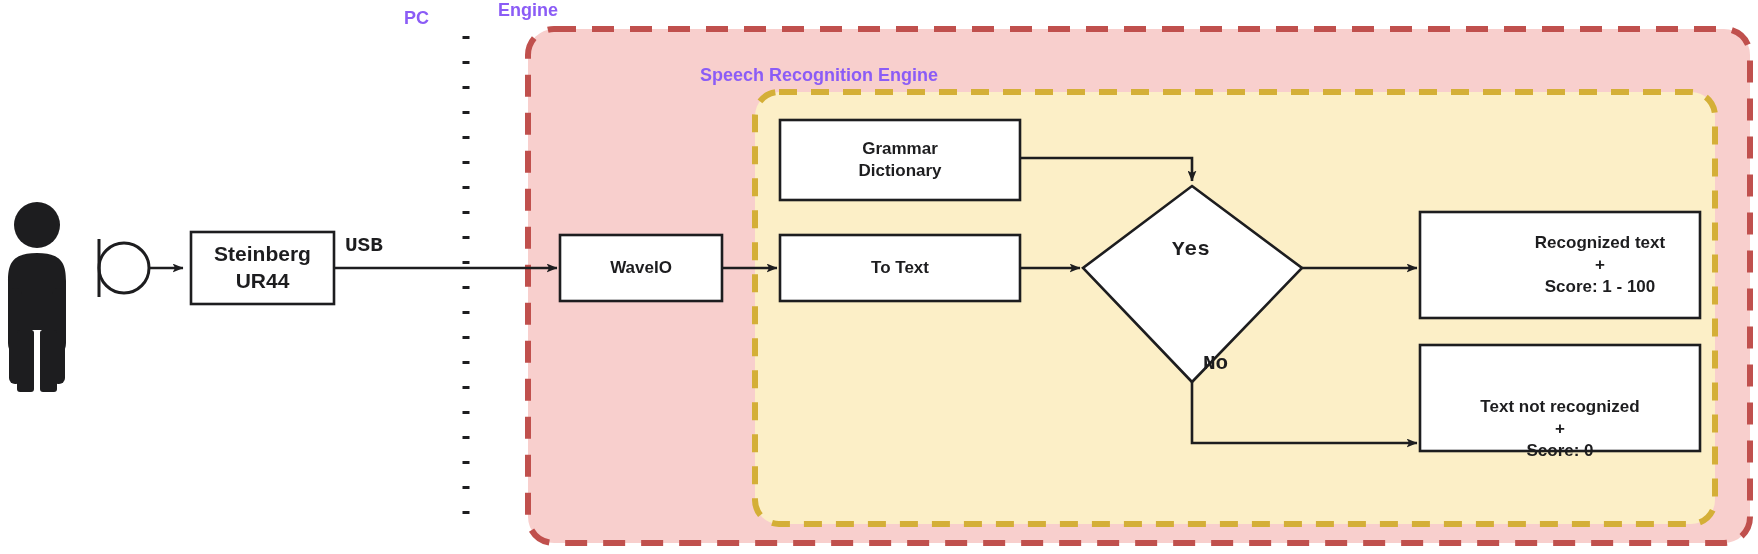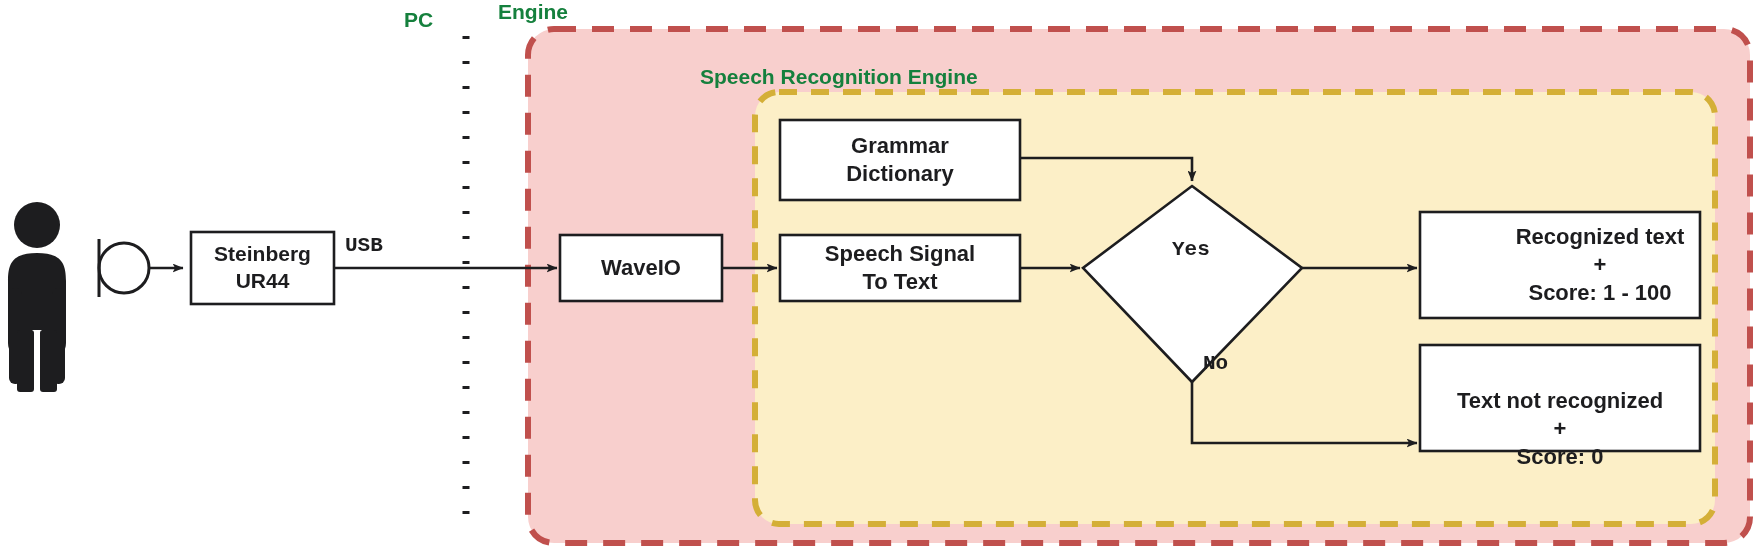--- a/index.html
+++ b/index.html
@@ -10,22 +10,22 @@
   #stage{position:absolute;left:0;top:0;width:1758px;height:554px;}
   svg#canvas{position:absolute;left:0;top:0;width:1758px;height:554px;}
 
   .node-label{
     position:absolute;display:flex;flex-direction:column;
     align-items:center;justify-content:center;
     font-weight:bold;color:#1d1d1f;line-height:1.28;
     text-align:center;pointer-events:none;
   }
   .lbl-sm{font-size:21px;}
-  .lbl-md{font-size:22px;}
-  .lbl-grp{font-size:21px;font-weight:bold;color:#15803d;position:absolute;white-space:nowrap;}
+  .lbl-md{font-size:17px;}
+  .lbl-grp{font-size:18px;font-weight:bold;color:#8b5cf6;position:absolute;white-space:nowrap;}
   .lbl-edge{font-size:21px;font-weight:bold;color:#1d1d1f;position:absolute;white-space:nowrap;font-family:Liberation Mono, monospace;}
 </style>
 </head>
 <body>
 
 <div id="stage">
 
   <svg id="canvas" viewBox="0 0 1758 554">
     <defs>
       <marker id="arrow" markerWidth="11" markerHeight="9" refX="10.5" refY="4.5" orient="auto" markerUnits="userSpaceOnUse">
@@ -106,21 +106,20 @@
   <div class="node-label lbl-md" style="left:560px;top:235px;width:162px;height:66px;">
     <span>WaveIO</span>
   </div>
 
   <div class="node-label lbl-md" style="left:780px;top:120px;width:240px;height:80px;">
     <span>Grammar</span>
     <span>Dictionary</span>
   </div>
 
   <div class="node-label lbl-md" style="left:780px;top:235px;width:240px;height:66px;">
-    <span>Speech Signal</span>
     <span>To Text</span>
   </div>
 
 
   <div class="node-label lbl-md" style="left:1420px;top:212px;width:280px;height:106px;padding-left:40px;">
     <span>Recognized text</span>
     <span>+</span>
     <span>Score: 1 - 100</span>
   </div>
 

